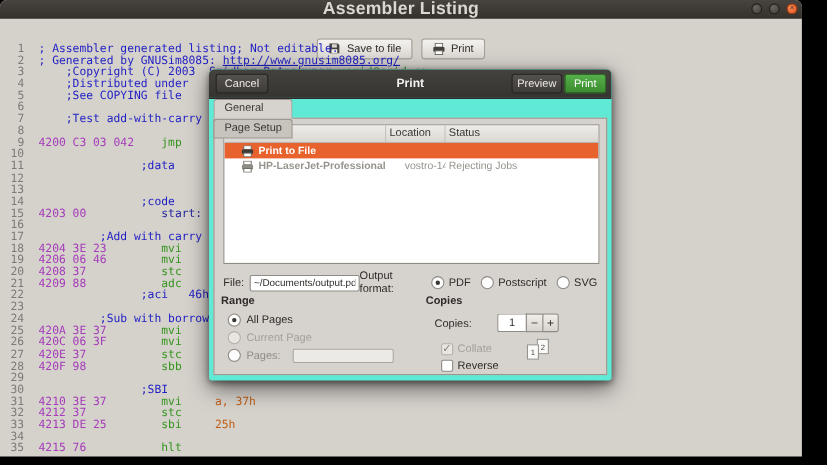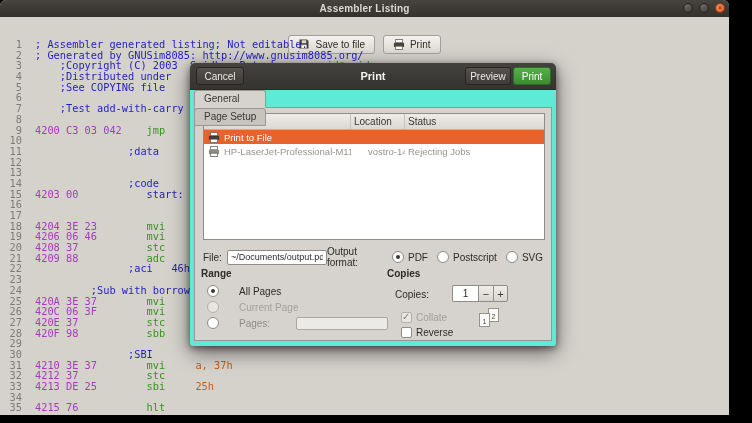--- a/index.html
+++ b/index.html
@@ -4,21 +4,21 @@
 <style>
   html,body{margin:0;padding:0;}
   body{width:752px;height:423px;background:#000;overflow:hidden;position:relative;
        font-family:"Liberation Sans",sans-serif;-webkit-font-smoothing:antialiased;}
 
   
   .window{position:absolute;left:0;top:0;width:729px;height:415px;background:#d5d1cb;
           border-radius:6px 6px 0 0;}
   .titlebar{height:17px;background:linear-gradient(#474440,#34312d);border-radius:6px 6px 0 0;
             position:relative;display:flex;align-items:center;justify-content:center;}
-  .title{font-size:10px;font-weight:bold;color:#dbd8d4;letter-spacing:.2px;}
+  .title{font-size:16px;font-weight:bold;color:#dbd8d4;letter-spacing:.2px;}
   .winbtns{position:absolute;right:4px;top:3px;display:flex;gap:6px;}
   .wbtn{width:10px;height:10px;border-radius:50%;box-sizing:border-box;font-size:7px;line-height:8px;
         text-align:center;color:rgba(40,20,10,.85);}
   .wbtn.g{background:radial-gradient(circle at 35% 30%,#6b6660,#3f3b36);border:1px solid #23211e;}
   .wbtn.o{background:radial-gradient(circle at 35% 30%,#f58e5a,#e8541f);border:1px solid #9c3a12;}
 
   .toolbar{height:22px;display:flex;justify-content:center;align-items:center;gap:8px;padding-top:16px;}
   .tbtn{display:flex;align-items:center;gap:5px;height:17px;padding:0 9px;
         background:linear-gradient(#f4f2ef,#dcd8d3);border:1px solid #a39f99;border-radius:3px;
         font-size:10px;color:#2e2c29;cursor:default;}
@@ -28,21 +28,21 @@
   .listing{position:absolute;left:0;top:39px;right:0;bottom:0;overflow:hidden;
            font-family:"DejaVu Sans Mono",monospace;font-size:10.3px;line-height:10.7px;}
   .lrow{display:flex;height:10.7px;white-space:pre;}
   .lnum{flex:0 0 22px;width:22px;text-align:right;color:#7e7b77;}
   .lcode{white-space:pre;margin-left:13px;}
   .tk-com{color:#1f1fc4;}
   .tk-hex{color:#a53cba;}
   .tk-mne{color:#35951f;}
   .tk-opr{color:#c06018;margin-left:24px;}
   .tk-lbl{color:#26269c;}
-  .tk-lnk{color:#1f1fc4;margin-top:40px;}
+  .tk-lnk{color:#1f1fc4;text-decoration:underline;margin-top:40px;}
   .tk-eml{color:#2e8b22;text-decoration:underline;}
 
   
   .dialog{position:absolute;left:190px;top:63px;width:366px;height:283px;background:#5eead4;
           border-radius:5px 5px 3px 3px;
           box-shadow:0 6px 20px rgba(0,0,0,.55),0 2px 6px rgba(0,0,0,.45);font-size:10px;color:#2e2c29;}
   .dheader{height:26px;background:linear-gradient(#44423f,#363431);border-radius:5px 5px 0 0;
            border-bottom:1px solid #2a2927;position:relative;display:flex;align-items:center;justify-content:center;}
   .dtitle{font-size:11px;font-weight:bold;color:#f2f1ef;}
   .hbtn{position:absolute;top:4px;height:18px;border-radius:3px;font-size:10px;color:#eceae8;
@@ -66,21 +66,21 @@
         background:#fff;overflow:hidden;}
   .thead{display:flex;height:15px;background:linear-gradient(#eeece9,#dbd8d3);
          border-bottom:1px solid #b7b4ae;color:#3a3834;}
   .thc{display:flex;align-items:center;border-right:1px solid #c6c3bd;box-sizing:border-box;overflow:hidden;}
   .thc.c1{width:147px;padding-left:13px;}
   .thc.c2{width:54px;padding-left:3px;}
   .thc.c3{flex:1;padding-left:3px;border-right:none;}
   .prow{display:flex;height:14px;align-items:center;color:#96938d;font-size:9.5px;cursor:default;}
   .prow.sel{background:#e8622d;color:#fff;}
   .pcol{box-sizing:border-box;overflow:hidden;white-space:nowrap;}
-  .pcol.c1{width:147px;display:flex;padding-left:4px;}
+  .pcol.c1{width:147px;display:flex;padding-left:15px;font-weight:bold;}
   .pcol.c2{width:54px;padding-left:17px;}
   .pcol.c3{flex:1;padding-left:3px;}
   .picon{flex:0 0 12px;width:12px;height:11px;margin-right:4px;display:inline-flex;}
   .picon svg{display:block;}
 
   
   .frow{position:absolute;left:8px;right:8px;top:140px;height:18px;display:flex;align-items:center;}
   .frow .lab{margin-right:5px;}
   .fentry{width:100px;height:15px;border:1px solid #8f8b85;border-radius:2px;background:#fff;
           font-family:"Liberation Sans",sans-serif;font-size:9px;padding:0 3px;color:#2e2c29;
@@ -91,21 +91,21 @@
   .radio{width:12px;height:12px;border:1px solid #8f8b85;border-radius:50%;background:#fdfdfd;
          box-sizing:border-box;position:relative;flex:0 0 12px;}
   .radio.sel::after{content:"";position:absolute;left:3px;top:3px;width:4px;height:4px;
                     border-radius:50%;background:#3a3834;}
   .radio.dis{background:#e9e6e2;border-color:#b3b0aa;}
 
   
   .h-sec{position:absolute;font-weight:bold;color:#2e2c29;}
   .h-range{left:6px;top:160px;}
   .range-opts{position:absolute;left:12px;top:177px;display:flex;flex-direction:column;gap:4px;}
-  .rrow{display:flex;align-items:center;gap:20px;height:12px;}
+  .rrow{display:flex;align-items:center;gap:5px;height:12px;}
   .rrow.dis .optlabel{color:#a3a09a;}
   .optlabel.dim{color:#8f8c87;}
   .pentry{width:92px;height:13px;border:1px solid #aaa7a1;border-radius:2px;background:#eceae7;
           margin-left:6px;box-sizing:border-box;}
 
   
   .h-copies{left:192px;top:160px;}
   .l-copies{position:absolute;left:200px;top:181px;}
   .spin{position:absolute;left:257px;top:177px;display:flex;height:17px;}
   .spin input{width:26px;height:17px;border:1px solid #8f8b85;border-right:none;border-radius:2px 0 0 2px;
@@ -175,21 +175,21 @@
       <div class="lrow"><span class="lnum">7</span><span class="lcode"><span class="tk-com">    ;Test add-with-carry</span></span></div>
       <div class="lrow"><span class="lnum">8</span><span class="lcode"></span></div>
       <div class="lrow"><span class="lnum">9</span><span class="lcode"><span class="tk-hex">4200 C3 03 042    </span><span class="tk-mne">jmp</span></span></div>
       <div class="lrow"><span class="lnum">10</span><span class="lcode"></span></div>
       <div class="lrow"><span class="lnum">11</span><span class="lcode"><span class="tk-com">               ;data</span></span></div>
       <div class="lrow"><span class="lnum">12</span><span class="lcode"></span></div>
       <div class="lrow"><span class="lnum">13</span><span class="lcode"></span></div>
       <div class="lrow"><span class="lnum">14</span><span class="lcode"><span class="tk-com">               ;code</span></span></div>
       <div class="lrow"><span class="lnum">15</span><span class="lcode"><span class="tk-hex">4203 00           </span><span class="tk-lbl">start: </span><span class="tk-mne">nop</span></span></div>
       <div class="lrow"><span class="lnum">16</span><span class="lcode"></span></div>
-      <div class="lrow"><span class="lnum">17</span></div>
+      <div class="lrow"><span class="lnum">17</span><span class="lcode"><span class="tk-com">         ;Add with carry</span></span></div>
       <div class="lrow"><span class="lnum">18</span><span class="lcode"><span class="tk-hex">4204 3E 23        </span><span class="tk-mne">mvi</span></span></div>
       <div class="lrow"><span class="lnum">19</span><span class="lcode"><span class="tk-hex">4206 06 46        </span><span class="tk-mne">mvi</span></span></div>
       <div class="lrow"><span class="lnum">20</span><span class="lcode"><span class="tk-hex">4208 37           </span><span class="tk-mne">stc</span></span></div>
       <div class="lrow"><span class="lnum">21</span><span class="lcode"><span class="tk-hex">4209 88           </span><span class="tk-mne">adc</span></span></div>
       <div class="lrow"><span class="lnum">22</span><span class="lcode"><span class="tk-com">               ;aci   46h</span></span></div>
       <div class="lrow"><span class="lnum">23</span><span class="lcode"></span></div>
       <div class="lrow"><span class="lnum">24</span><span class="lcode"><span class="tk-com">         ;Sub with borrow</span></span></div>
       <div class="lrow"><span class="lnum">25</span><span class="lcode"><span class="tk-hex">420A 3E 37        </span><span class="tk-mne">mvi</span></span></div>
       <div class="lrow"><span class="lnum">26</span><span class="lcode"><span class="tk-hex">420C 06 3F        </span><span class="tk-mne">mvi</span></span></div>
       <div class="lrow"><span class="lnum">27</span><span class="lcode"><span class="tk-hex">420E 37           </span><span class="tk-mne">stc</span></span></div>

